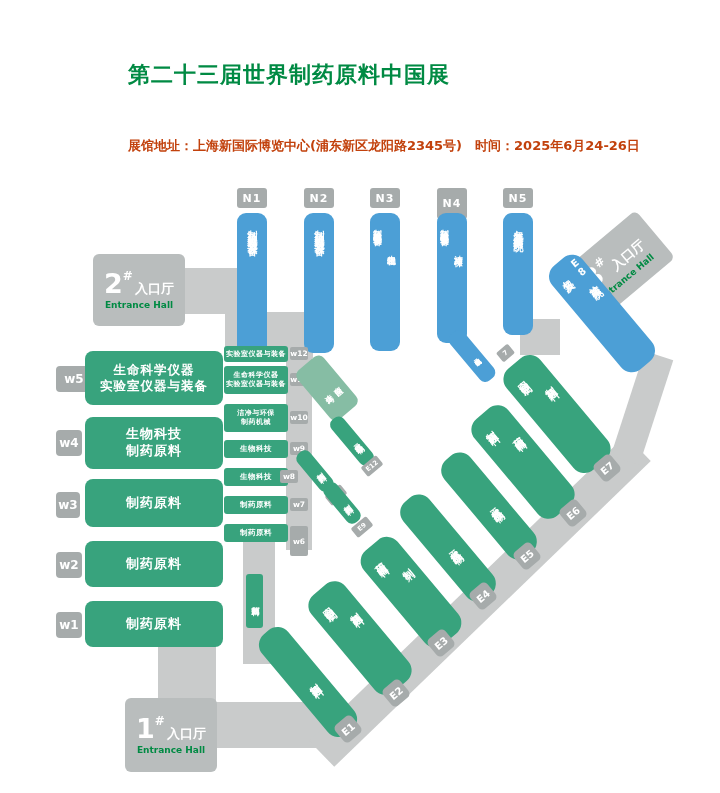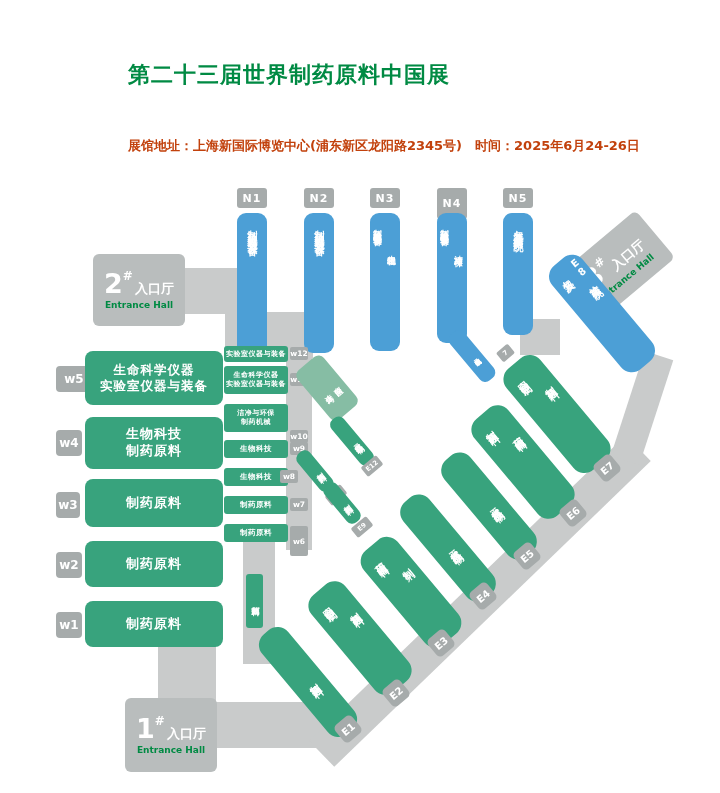--- a/index.html
+++ b/index.html
@@ -149,21 +149,21 @@
   </div>
   <div class="sblock" style="left:224px;top:480px;width:64px;height:18px">
     <div>制药原料</div>
   </div>
   <div class="sblock" style="left:224px;top:508px;width:64px;height:18px">
     <div>制药原料</div>
   </div>
 
   <div class="tag ctag" style="left:290px;top:331px;width:18px;height:13px">w12</div>
   <div class="tag ctag" style="left:290px;top:357px;width:18px;height:13px">w11</div>
-  <div class="tag ctag" style="left:290px;top:414px;width:18px;height:13px">w10</div>
+  <div class="tag ctag" style="left:290px;top:395px;width:18px;height:13px">w10</div>
   <div class="tag ctag" style="left:290px;top:426px;width:18px;height:13px">w9</div>
   <div class="tag ctag" style="left:280px;top:454px;width:18px;height:13px">w8</div>
   <div class="tag ctag" style="left:290px;top:482px;width:18px;height:13px">w7</div>
   <div class="tag ctag" style="left:290px;top:510px;width:18px;height:30px">w6</div>
 
   <div class="sblock" style="left:246px;top:558px;width:17px;height:54px">
     <span class="vtext" style="font-size:8px">制药原料</span>
   </div>
 
   <div class="dsmall connector" style="left:310px;top:340px;width:34px;height:64px">

